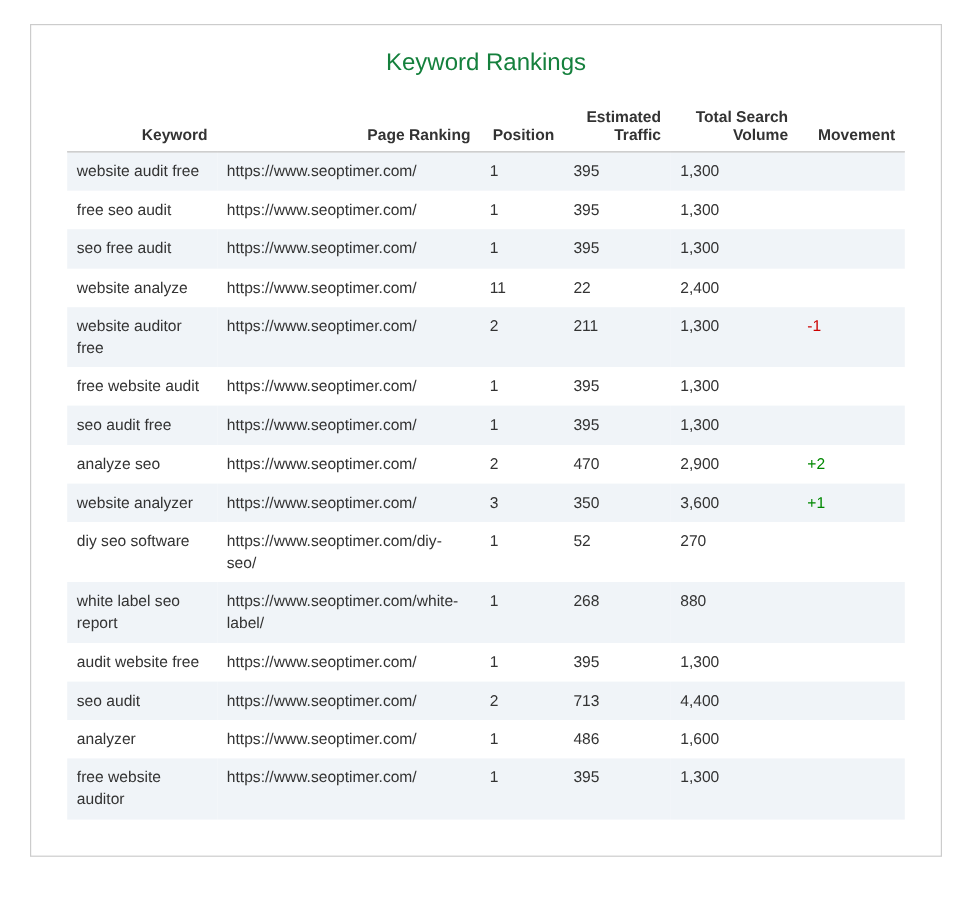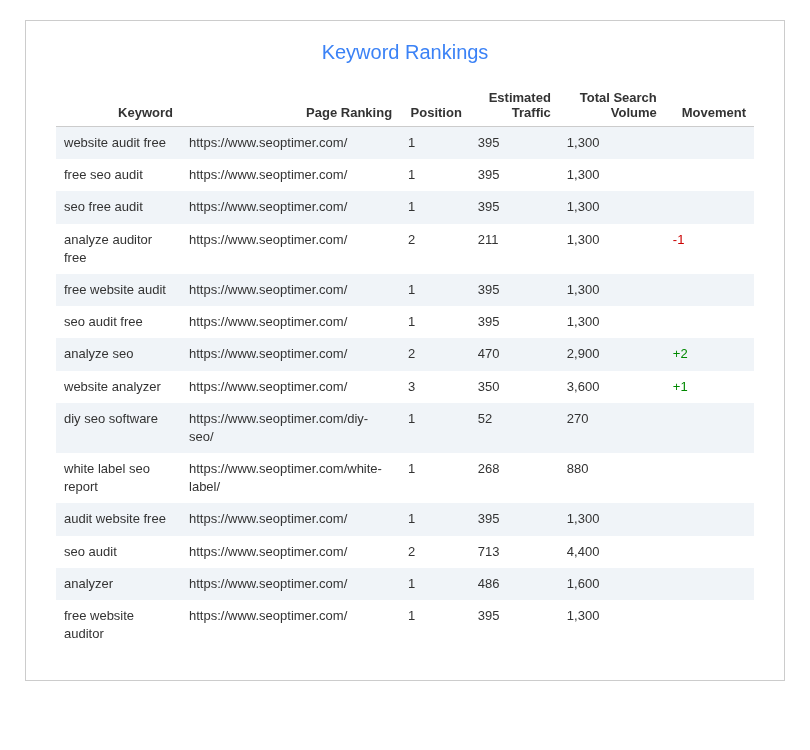--- a/index.html
+++ b/index.html
@@ -26,21 +26,21 @@
       border: 1px solid #ccc;
       padding: 20px 30px 30px;
       background: #fff;
     }
 
     .page-title {
       text-align: center;
       font-size: 20px;
       font-weight: normal;
       margin-bottom: 20px;
-      color: #3b82f6;
+      color: #15803d;
     }
 
     table {
       width: 100%;
       border-collapse: collapse;
     }
 
     thead tr th {
       text-align: right;
       font-weight: bold;
@@ -111,21 +111,29 @@
     </tr>
         <tr>
       <td>seo free audit</td>
       <td>https://www.seoptimer.com/</td>
       <td>1</td>
       <td>395</td>
       <td>1,300</td>
       <td class=""></td>
     </tr>
         <tr>
-      <td>analyze auditor free</td>
+      <td>website analyze</td>
+      <td>https://www.seoptimer.com/</td>
+      <td>11</td>
+      <td>22</td>
+      <td>2,400</td>
+      <td class=""></td>
+    </tr>
+        <tr>
+      <td>website auditor free</td>
       <td>https://www.seoptimer.com/</td>
       <td>2</td>
       <td>211</td>
       <td>1,300</td>
       <td class="movement-negative">-1</td>
     </tr>
         <tr>
       <td>free website audit</td>
       <td>https://www.seoptimer.com/</td>
       <td>1</td>

